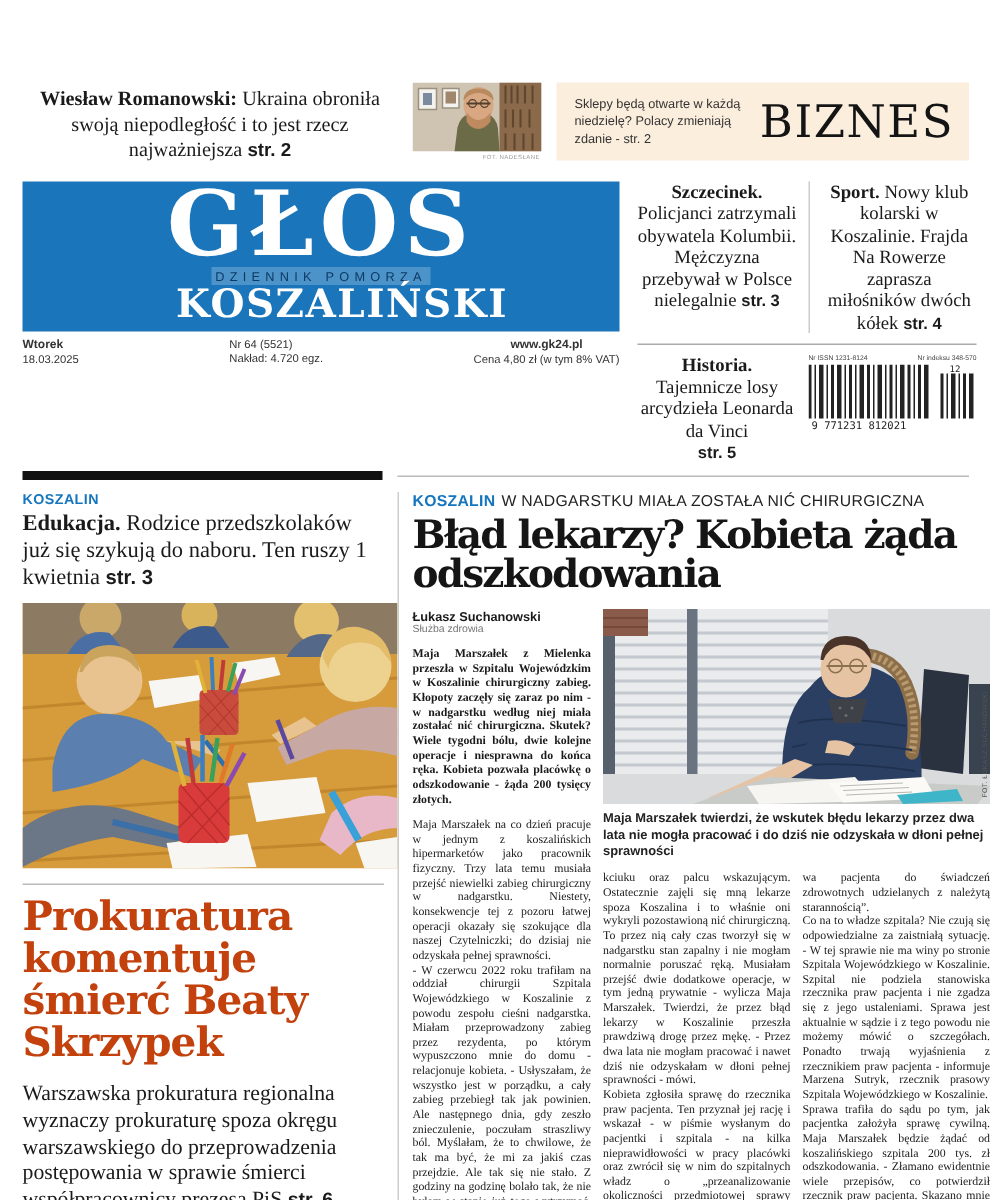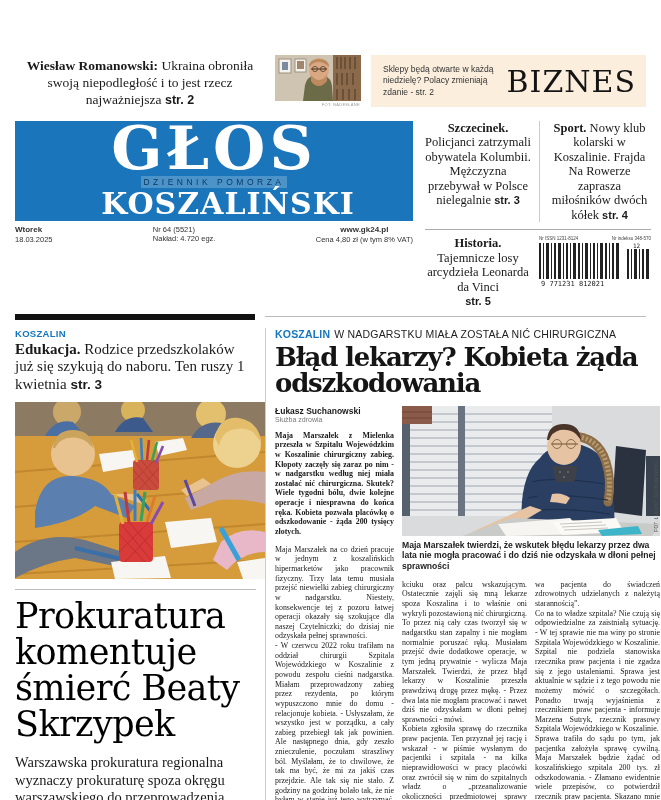--- a/index.html
+++ b/index.html
@@ -20,21 +20,21 @@
   .photo-credit-h{ position:absolute; right:1px; bottom:-6px; font-family:"Liberation Sans",sans-serif; font-size:4px; color:#999; letter-spacing:.3px; }
   .biznes-box{ flex:1; background:var(--beige,#fbeedd); height:52px; display:flex; align-items:center; padding:4px 10px 4px 12px; gap:8px; }
   .biznes-text{ flex:1; font-family:"Liberation Sans",sans-serif; font-size:8.5px; line-height:1.3; color:#333; }
   .biznes-logo{ font-family:"DejaVu Serif",serif; font-size:30px; letter-spacing:1px; color:#141414; font-weight:400; }
   
   .mast-row{ display:flex; margin:12px 15px 0 15px; gap:12px; }
   .mast-left{ width:398px; flex:0 0 auto; }
   .mast-box{ background:var(--brand_blue,#1a75ba); height:100px; display:flex; flex-direction:column; align-items:center; justify-content:center; color:#fff; }
   .mast-title-top{ font-family:"DejaVu Serif",serif; font-weight:bold; font-size:60px; line-height:.88; letter-spacing:4px; }
   .mast-band{ margin-top:1px; background:rgba(255,255,255,.22); padding:1px 2px; font-family:"Liberation Sans",sans-serif; font-weight:normal; font-size:8.5px; letter-spacing:3.5px; color:#0d3a63; }
-  .mast-title-bottom{ font-family:"DejaVu Serif",serif; font-weight:bold; font-size:30px; line-height:1.05; letter-spacing:1px;margin-left:28px; }
+  .mast-title-bottom{ font-family:"DejaVu Serif",serif; font-weight:bold; font-size:26px; line-height:1.05; letter-spacing:1px;margin-left:28px; }
   .date-row{ display:flex; justify-content:space-between; font-family:"Liberation Sans",sans-serif; font-size:7.5px; color:#333; margin-top:4px; line-height:1.3; }
   .date-row b{ font-size:8px; }
   .date-col.right{ text-align:center; }
   .black-bar-row{ display:flex; align-items:center; margin:5px 15px 0 15px; gap:10px; }
   .black-bar{ width:240px; height:6px; background:#111; }
   .gray-line{ flex:1; height:1px; background:#bbb; }
   
   .promos{ flex:1; display:flex; flex-direction:column;text-align:center; }
   .promo-grid{ display:flex; gap:8px; }
   .promo-cell{ font-size:12.5px; line-height:1.16; }
@@ -52,21 +52,21 @@
   .content-div{ width:1px; background:#ccc; flex:0 0 auto; }
   .main-col{ flex:1; padding-left:9px; }
   .kicker{ font-family:"Liberation Sans",sans-serif; font-weight:bold; font-size:9.5px; color:var(--kicker_blue,#1576bf); letter-spacing:.3px; }
   .kicker-row{ font-family:"Liberation Sans",sans-serif; font-size:10.5px; color:#222; letter-spacing:.2px; }
   .kicker-row b{ color:var(--kicker_blue,#1576bf); font-weight:bold; margin-right:4px; }
   .edukacja{ font-size:15px; line-height:1.18; margin-top:2px; }
   .edukacja b.lead{ font-weight:bold; }
   .edukacja .page-ref{ font-size:13.5px; }
   .left-photo{ margin-top:8px; }
   .thin-rule{ height:1px; background:#bbb; margin:10px 0 8px 0; }
-  .h2{ font-family:"DejaVu Serif",serif; font-weight:normal; font-size:35px; line-height:1.03; letter-spacing:-.6px; color:#000000; }
+  .h2{ font-family:"DejaVu Serif",serif; font-weight:bold; font-size:27px; line-height:1.03; letter-spacing:-.6px; color:#c2410c; }
   .prok-text{ margin-top:12px; font-size:14.5px; line-height:1.22; }
   .prok-text .page-ref{ font-size:13px; }
   
   .h1{ font-family:"DejaVu Serif",serif; font-weight:bold; font-size:26px; line-height:1.0; letter-spacing:-1.2px; color:#151515; margin-top:4px; }
   .article-body{ display:flex; gap:8px; margin-top:10px; }
   .art-col1{ width:119px; flex:0 0 auto; }
   .byline-name{ font-family:"Liberation Sans",sans-serif; font-weight:bold; font-size:8.5px; }
   .byline-sec{ font-family:"Liberation Sans",sans-serif; font-size:7px; color:#777; margin-bottom:8px; }
   .lead-par{ font-weight:bold; font-size:7.9px; line-height:1.22; text-align:justify; margin-bottom:8px; }
   .body-text{ font-size:7.9px; line-height:1.22; text-align:justify; white-space:pre-line; }

